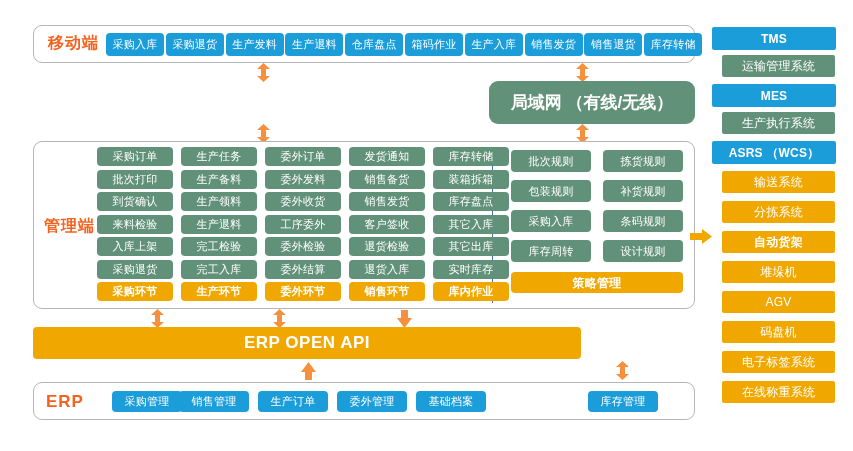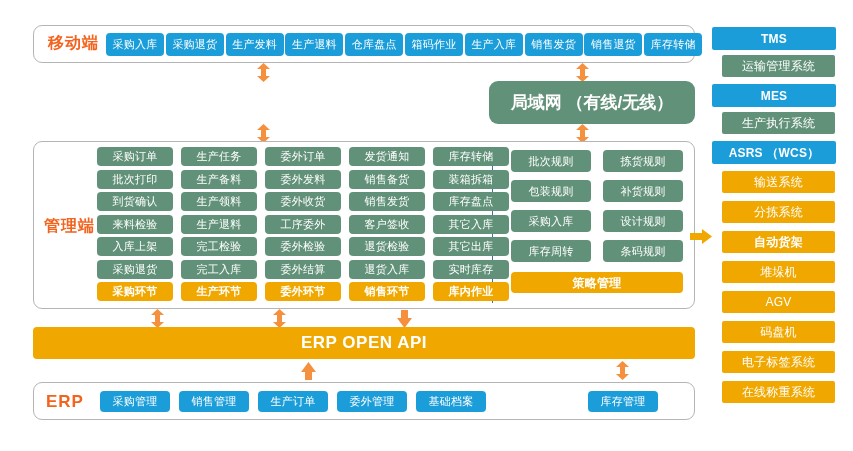--- a/index.html
+++ b/index.html
@@ -77,21 +77,21 @@
     column-gap:12px;row-gap:3px;
   }
   #strategy-grid .chip{height:22px;font-size:11px;}
   #strategy-footer{
     position:absolute;left:511px;top:272px;width:172px;height:21px;
     font-size:12px;
   }
 
   
   #openapi{
-    position:absolute;left:33px;top:327px;width:662px;height:32px;
+    position:absolute;left:33px;top:327px;width:548px;height:32px;
     background:#f0a800;border-radius:4px;
     display:flex;align-items:center;justify-content:center;
     color:#ffffff;font-weight:bold;font-size:17px;letter-spacing:.5px;
   }
 
   
   #erp-shell{left:33px;top:382px;width:662px;height:38px;}
   #erp-title{left:46px;top:392px;font-size:17px;}
   .erp-chip{position:absolute;top:391px;height:21px;width:70px;font-size:11px;}
 
@@ -198,22 +198,22 @@
       <div class="chip chip-green">实时库存</div>
       <div class="chip chip-orange">库内作业</div>
     </div>
   <div class="mgrid" id="strategy-grid">
       <div class="chip chip-green">批次规则</div>
       <div class="chip chip-green">包装规则</div>
       <div class="chip chip-green">采购入库</div>
       <div class="chip chip-green">库存周转</div>
       <div class="chip chip-green">拣货规则</div>
       <div class="chip chip-green">补货规则</div>
+      <div class="chip chip-green">条码规则</div>
       <div class="chip chip-green">设计规则</div>
-      <div class="chip chip-green">条码规则</div>
     </div>
   <div class="chip chip-orange" id="strategy-footer">策略管理</div>
 
   <div class="arrow-r" style="left:690px;top:228px;">
     <svg width="22" height="17" viewBox="0 0 22 17">
         <path d="M0 5 L12 5 L12 1 L22 8.5 L12 16 L12 12 L0 12 Z" fill="#f0a800"></path>
       </svg>
   </div>
 
   <div class="arrow" style="left:149px;top:309px;">
@@ -241,21 +241,21 @@
   </div>
   <div class="arrow" style="left:614px;top:361px;">
     <svg width="17" height="19" viewBox="0 0 17 19">
         <path d="M8.5 0 L15 6 L11 6 L11 13 L15 13 L8.5 19 L2 13 L6 13 L6 6 L2 6 Z" fill="#f5903e"></path>
       </svg>
   </div>
 
   <div class="shell" id="erp-shell"></div>
   <div class="shell-title" id="erp-title">ERP</div>
   <div id="erp-chips">
-      <div class="chip chip-blue erp-chip" style="left: 100px;">采购管理</div>
+      <div class="chip chip-blue erp-chip" style="left: 112px;">采购管理</div>
       <div class="chip chip-blue erp-chip" style="left: 179px;">销售管理</div>
       <div class="chip chip-blue erp-chip" style="left: 258px;">生产订单</div>
       <div class="chip chip-blue erp-chip" style="left: 337px;">委外管理</div>
       <div class="chip chip-blue erp-chip" style="left: 416px;">基础档案</div>
       <div class="chip chip-blue erp-chip" style="left: 588px;">库存管理</div>
     </div>
 
   <div id="sidebar">
       <div class="chip chip-blue side-head" style="top: 27px;">TMS</div>
       <div class="chip chip-green side-sub" style="top: 55px;">运输管理系统</div>

